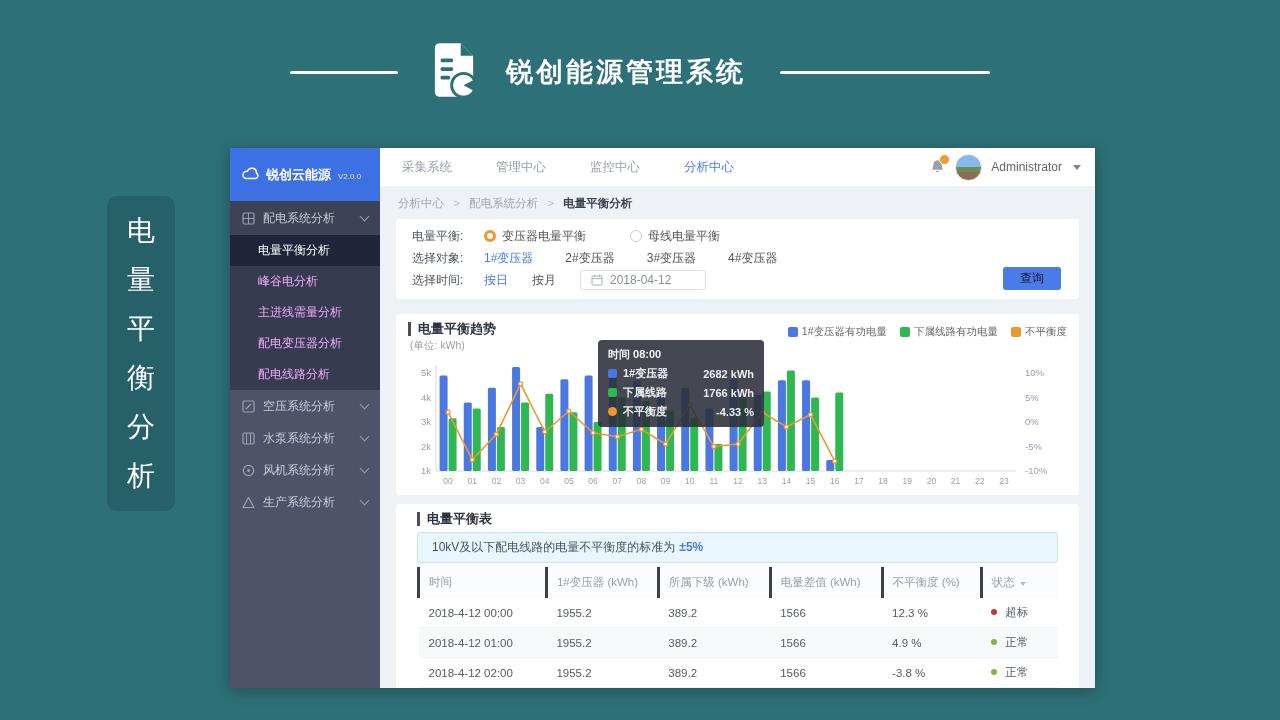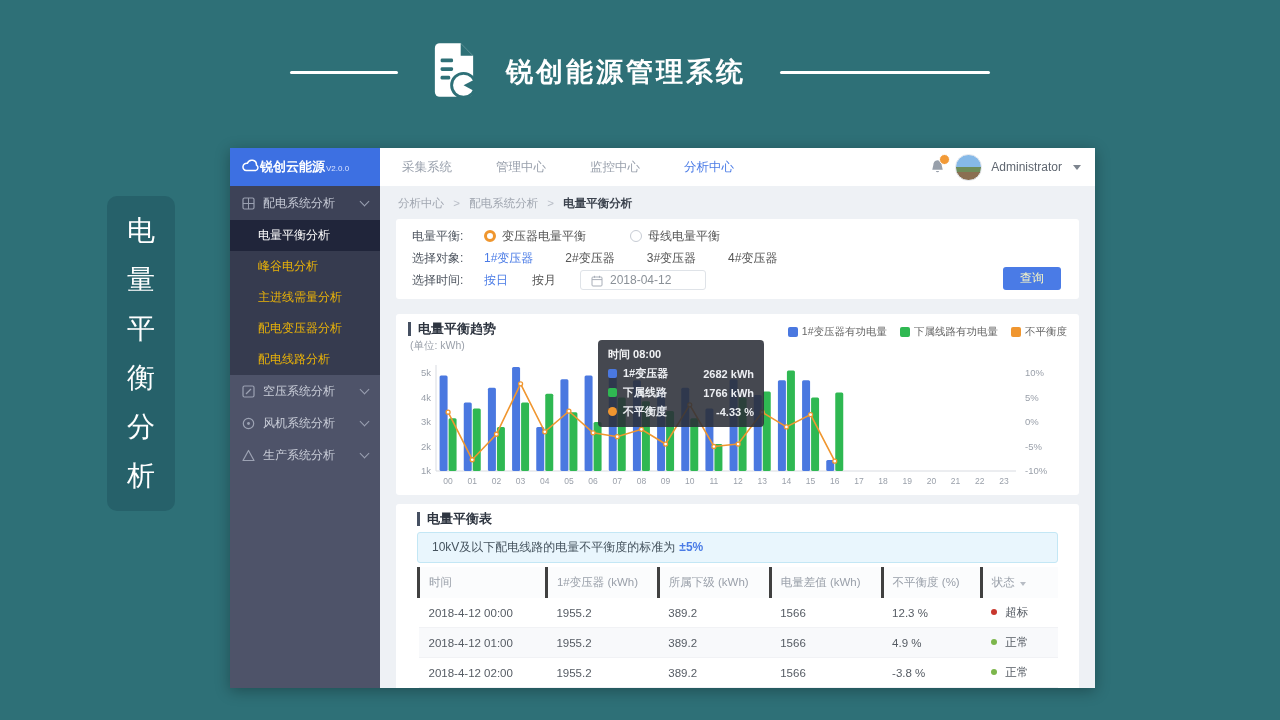--- a/index.html
+++ b/index.html
@@ -16,26 +16,26 @@
   .deck-title{font-size:27px;font-weight:bold;color:#fff;letter-spacing:3px;}
   
   .side-badge{position:absolute;left:107px;top:196px;width:68px;height:315px;background:#26616a;border-radius:10px;
     display:flex;flex-direction:column;align-items:center;justify-content:space-evenly;}
   .side-badge span{color:#fff;font-size:28px;line-height:1;}
   
   .app{position:absolute;left:230px;top:148px;width:865px;height:540px;background:#eef1f5;display:flex;overflow:hidden;
     box-shadow:0 3px 14px rgba(0,0,0,.3);}
   
   .sidebar{width:150px;flex:none;background:#4e5369;display:flex;flex-direction:column;}
-  .logo{height:38px;flex:none;background:#3d70e2;display:flex;align-items:center;padding-left:11px;}
+  .logo{height:53px;flex:none;background:#3d70e2;display:flex;align-items:center;padding-left:11px;gap:6px;}
   .logo-name{color:#fff;font-weight:bold;font-size:13px;}
   .logo-ver{color:#d9e2ff;font-size:8px;margin-left:1px;margin-top:3px;}
   .menu-group-header{height:34px;background:#3d4257;color:#c6cad6;font-size:12px;display:flex;align-items:center;padding:0 12px;gap:8px;flex:none;}
   .submenu{background:#363b4f;flex:none;}
-  .submenu-item{height:31px;display:flex;align-items:center;padding-left:28px;font-size:12px;color:#eab308;cursor:pointer;}
+  .submenu-item{height:31px;display:flex;align-items:center;padding-left:28px;font-size:12px;color:#f0abfc;cursor:pointer;}
   .submenu-item.active{background:#20253a;color:#fff;}
   .menu-group{height:32px;display:flex;align-items:center;padding:0 12px;gap:8px;font-size:12px;color:#c9cdd8;cursor:pointer;}
   .chev{margin-left:auto;width:6px;height:6px;border-right:1.5px solid #9aa0b2;border-bottom:1.5px solid #9aa0b2;transform:rotate(45deg);margin-top:-3px;}
   .gicon{width:13px;height:13px;flex:none;opacity:.85;}
   
   .main{flex:1;display:flex;flex-direction:column;overflow:hidden;}
   .topnav{height:38px;flex:none;background:#fff;display:flex;align-items:center;padding:0 14px 0 22px;}
   .topnav-item{font-size:12.5px;color:#99a0ac;margin-right:44px;cursor:pointer;}
   .topnav-item.active{color:#4a7be6;}
   .topnav-right{margin-left:auto;display:flex;align-items:center;gap:9px;}
@@ -55,22 +55,22 @@
   .frow{display:flex;align-items:center;height:22px;font-size:12px;color:#555;}
   .flabel{width:72px;flex:none;color:#4f5archive;color:#4f5660;}
   .radio{width:12px;height:12px;border-radius:50%;box-sizing:border-box;margin-right:6px;flex:none;}
   .radio.on{border:3.5px solid #ef962e;background:#fff;}
   .radio.off{border:1px solid #c7ccd4;background:#fff;}
   .radio-label{margin-right:44px;cursor:pointer;}
   .obj{margin-right:32px;cursor:pointer;}
   .obj.selected{color:#4a7be6;}
   .tab{margin-right:24px;cursor:pointer;}
   .tab.selected{color:#4a7be6;}
-  .datebox{display:flex;align-items:flex-end;gap:7px;border:1px solid #dfe3e8;border-radius:3px;padding:2px 10px;color:#8a9097;width:104px;cursor:pointer;}
-  .query-btn{position:absolute;right:18px;bottom:9px;width:58px;height:23px;background:#4a7be6;color:#fef9c3;font-size:12px;border:none;border-radius:3px;cursor:pointer;}
+  .datebox{display:flex;align-items:center;gap:7px;border:1px solid #dfe3e8;border-radius:3px;padding:2px 10px;color:#8a9097;width:104px;cursor:pointer;}
+  .query-btn{position:absolute;right:18px;bottom:9px;width:58px;height:23px;background:#4a7be6;color:#0f172a;font-size:12px;border:none;border-radius:3px;cursor:pointer;}
   
   .sec-title{font-size:13px;font-weight:bold;color:#2e3540;border-left:3px solid #465062;padding-left:7px;line-height:14px;}
   
   .chart-card{padding:8px 12px 2px;margin-bottom:9px;position:relative;}
   .unit{font-size:10.5px;color:#9aa0aa;margin:3px 0 0 2px;}
   .legend{position:absolute;top:11px;right:12px;display:flex;gap:13px;font-size:10.5px;color:#666;align-items:center;}
   .lg-item{display:flex;align-items:center;cursor:pointer;}
   .lg-swatch{width:10px;height:10px;border-radius:2px;margin-right:4px;}
   .tooltip{position:absolute;left:202px;top:26px;width:146px;background:rgba(43,47,56,.88);border-radius:4px;padding:7px 10px 8px;color:#eceef2;font-size:11px;z-index:5;font-weight:bold;}
   .tt-time{font-size:11px;color:#f2f3f5;}
@@ -151,20 +151,29 @@
       <div class="submenu-item">配电变压器分析</div>
       <div class="submenu-item">配电线路分析</div>
     </div>
 
     <div class="menu-group">
       <svg class="gicon" viewBox="0 0 13 13">
           <rect x="1" y="1" width="11" height="11" rx="1.5" fill="none" stroke="#aab0c0" stroke-width="1.2"></rect>
           <line x1="4" y1="9" x2="9" y2="4" stroke="#aab0c0" stroke-width="1.2"></line>
         </svg>
       <span>空压系统分析</span>
+      <span class="chev"></span>
+    </div>
+    <div class="menu-group">
+      <svg class="gicon" viewBox="0 0 13 13">
+          <rect x="1" y="1" width="11" height="11" rx="1.5" fill="none" stroke="#aab0c0" stroke-width="1.2"></rect>
+          <line x1="4.5" y1="1" x2="4.5" y2="12" stroke="#aab0c0" stroke-width="1"></line>
+          <line x1="8.5" y1="1" x2="8.5" y2="12" stroke="#aab0c0" stroke-width="1"></line>
+        </svg>
+      <span>水泵系统分析</span>
       <span class="chev"></span>
     </div>
     <div class="menu-group">
       <svg class="gicon" viewBox="0 0 13 13">
           <circle cx="6.5" cy="6.5" r="5.2" fill="none" stroke="#aab0c0" stroke-width="1.2"></circle>
           <circle cx="6.5" cy="6.5" r="1.4" fill="#aab0c0"></circle>
         </svg>
       <span>风机系统分析</span>
       <span class="chev"></span>
     </div>

